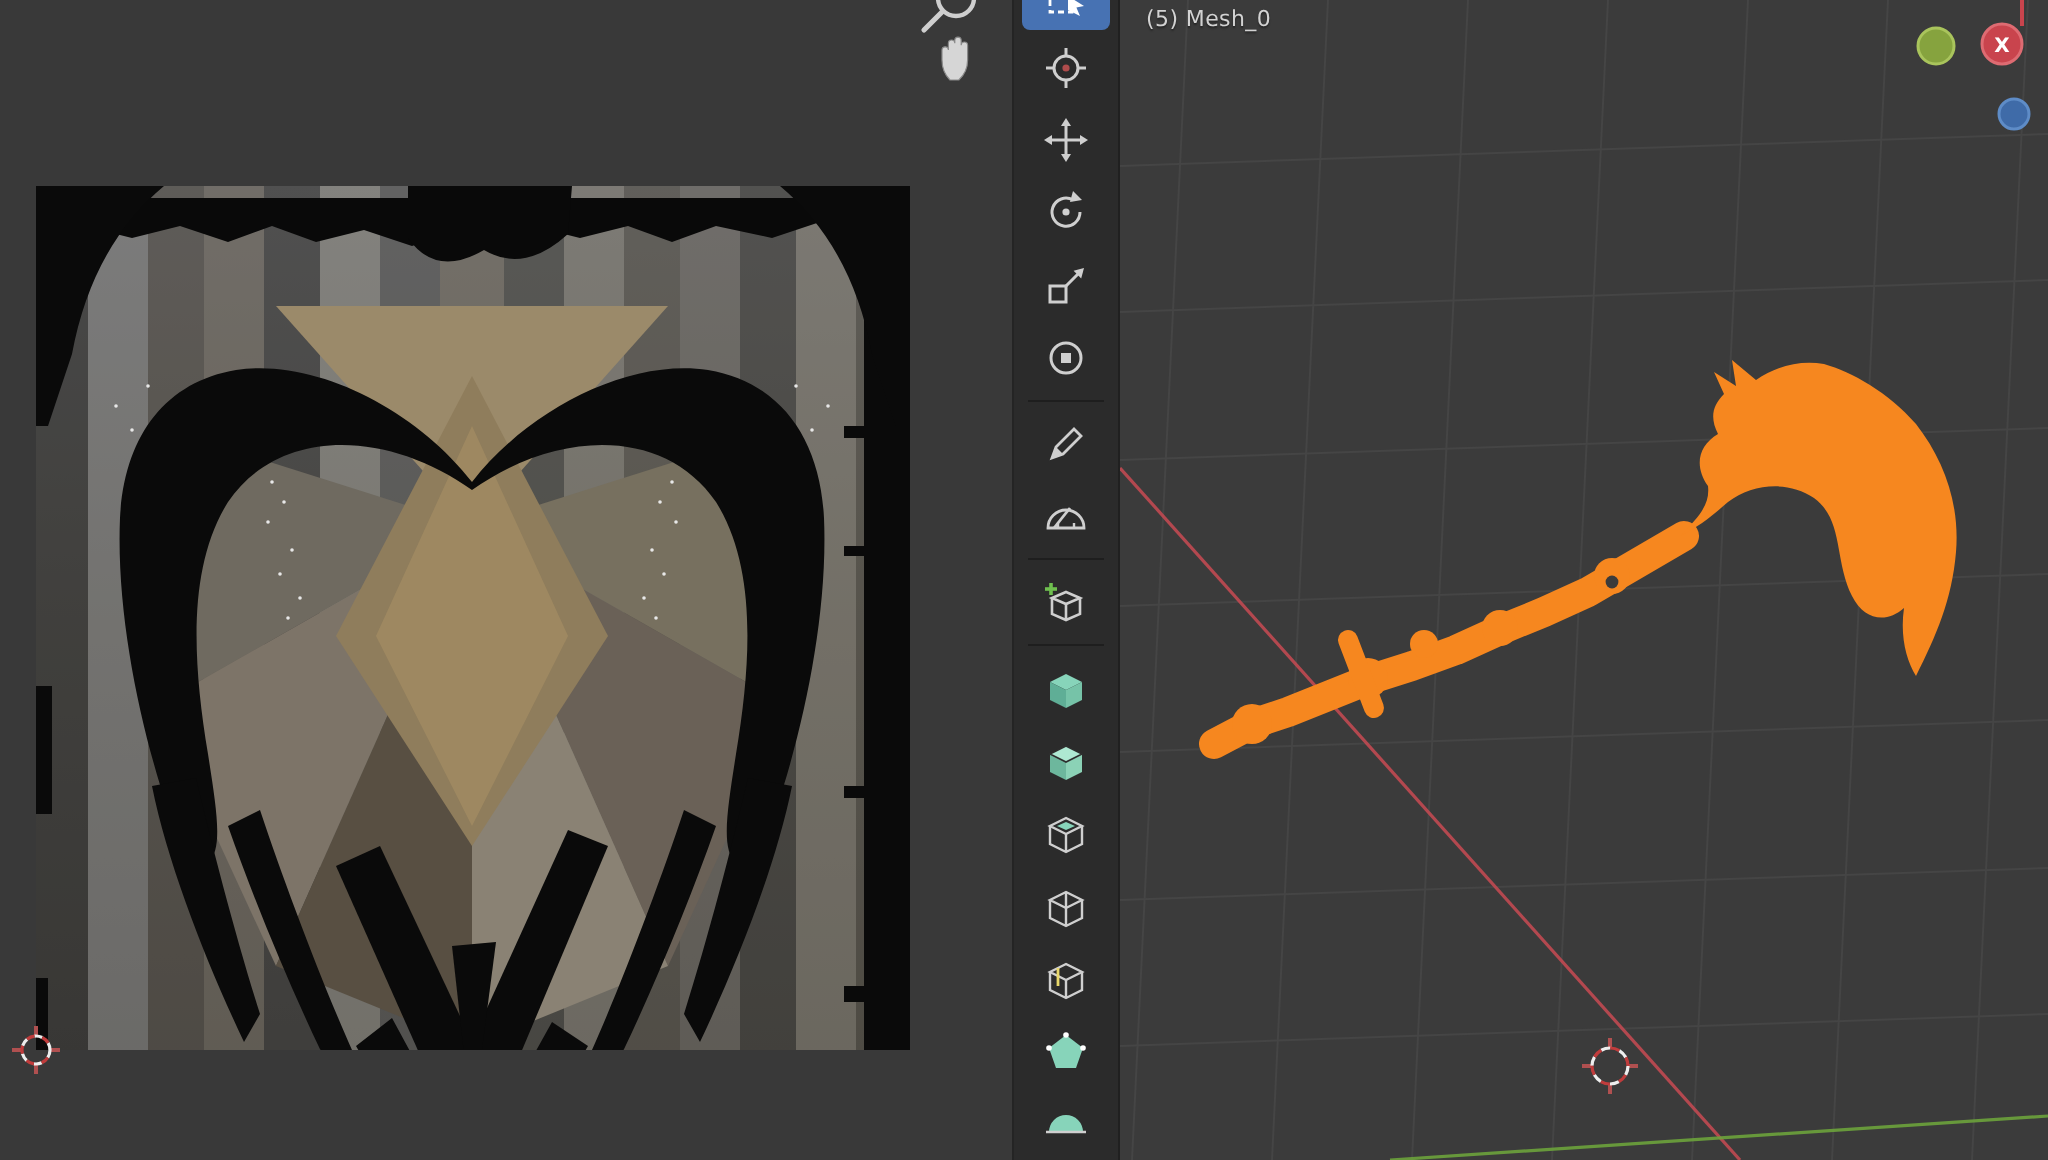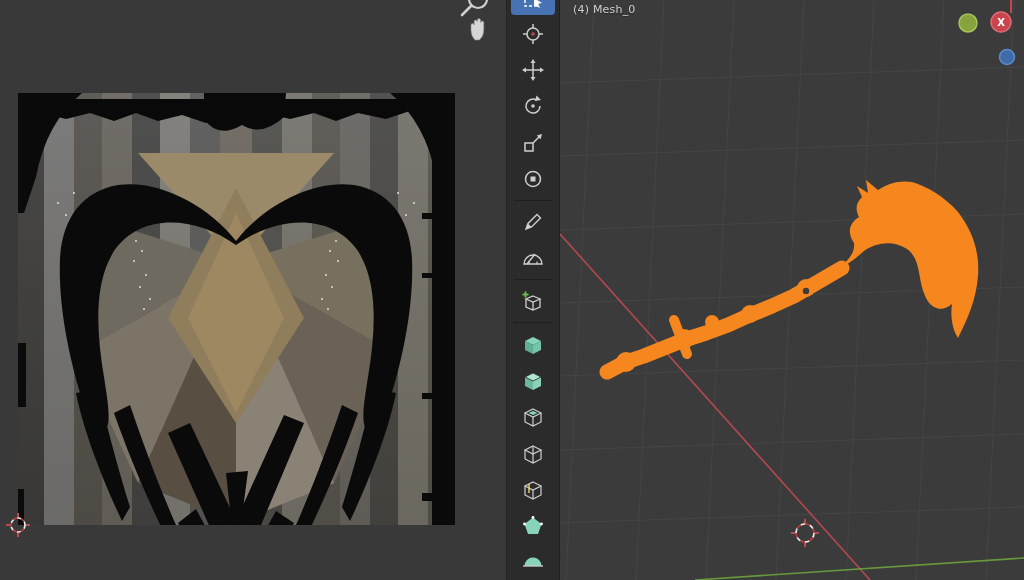--- a/index.html
+++ b/index.html
@@ -354,15 +354,15 @@
 
       <g>
         <line x1="451" y1="0" x2="451" y2="13" style="stroke:var(--color-gizmo-red,#c9444d)" stroke-width="2"></line>
         <circle cx="408" cy="23" r="9" style="fill:var(--color-gizmo-green,#86a33e)" stroke="#a9c45c" stroke-width="1.5"></circle>
         <circle cx="441" cy="22" r="10" style="fill:var(--color-gizmo-red,#c9444d)" stroke="#de6b72" stroke-width="1.5"></circle>
         <text x="441" y="26" text-anchor="middle" class="gizmo-x-label">X</text>
         <circle cx="447" cy="57" r="7.5" style="fill:var(--color-gizmo-blue,#3f6ba8)" stroke="#5e8cc7" stroke-width="1.5"></circle>
       </g>
     </svg>
 
-    <div class="vp-header">(4) Mesh_0</div>
+    <div class="vp-header">(5) Mesh_0</div>
   </div>
 </div>
 
 </body></html>

